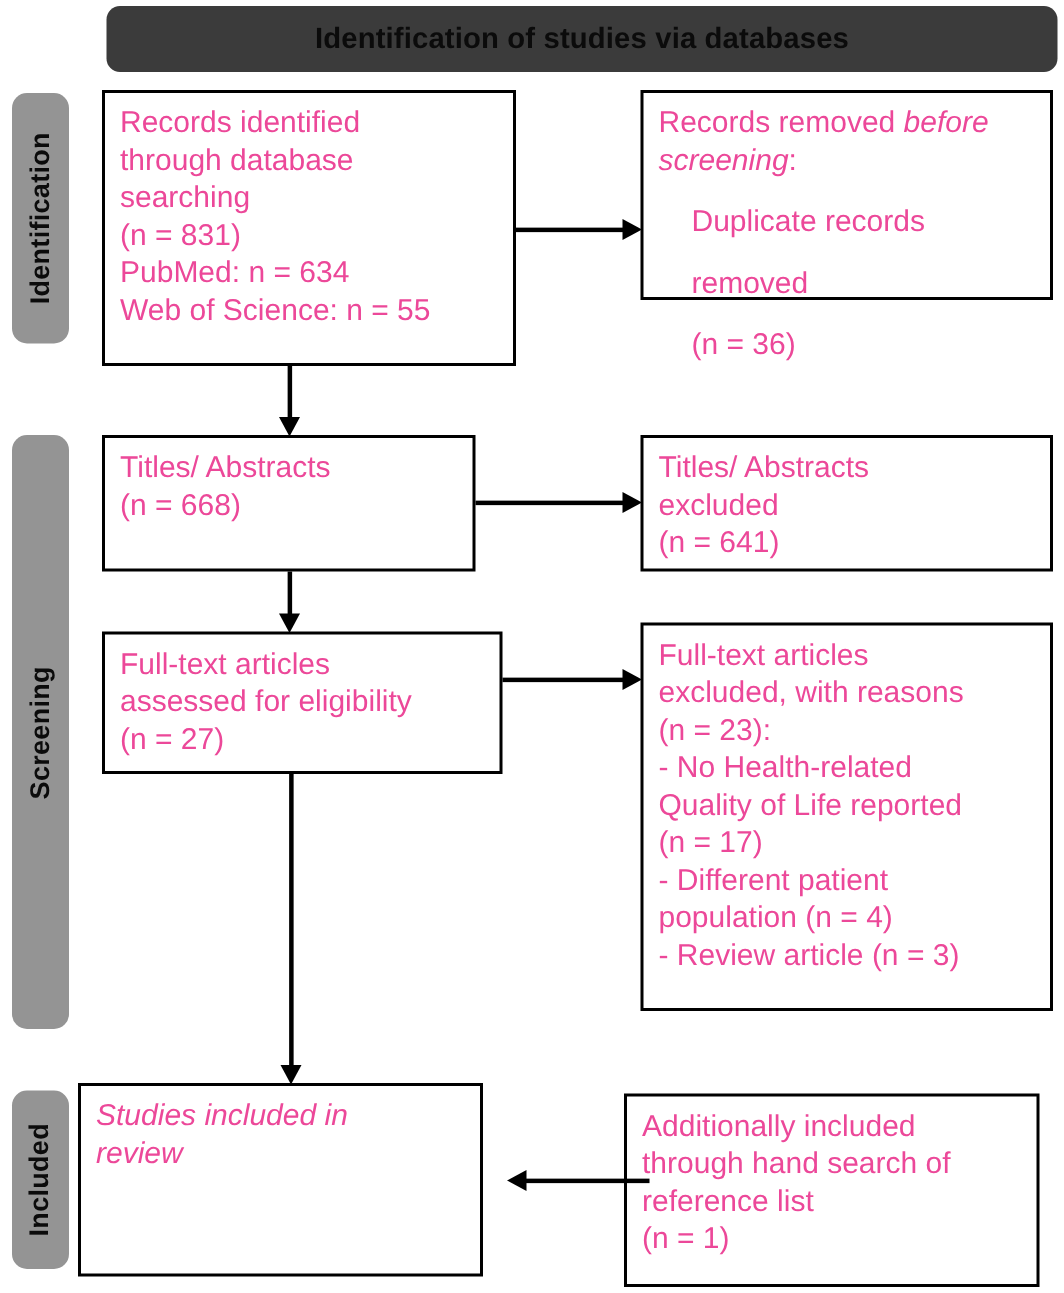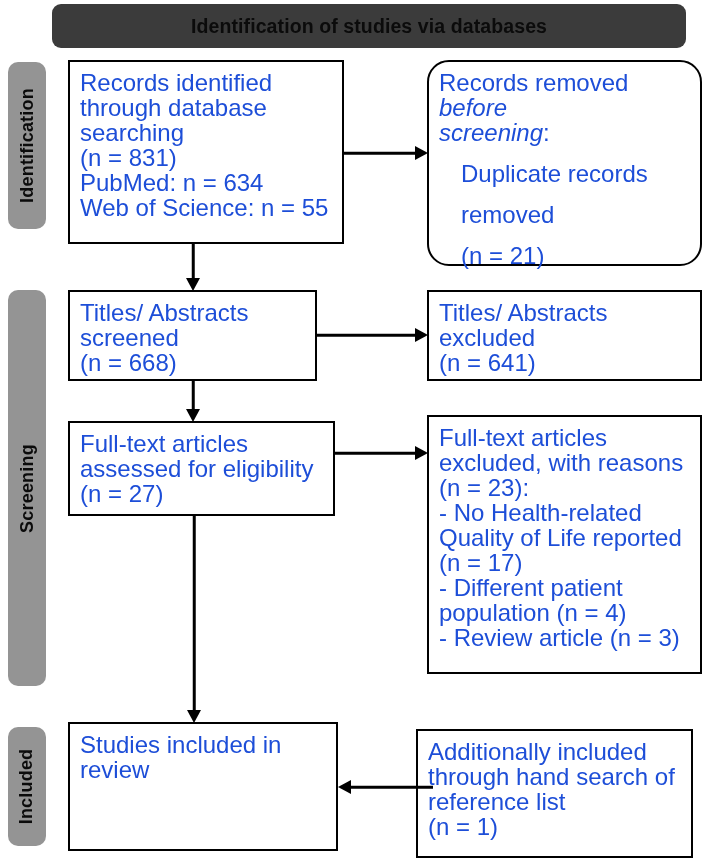--- a/index.html
+++ b/index.html
@@ -15,21 +15,21 @@
     position: relative;
     width: 709px;
     height: 862px;
     background: #ffffff;
     overflow: hidden;
   }
 
   
   .banner {
     position: absolute;
-    left: 52px;
+    left: 71px;
     top: 4px;
     width: 634px;
     height: 44px;
     background: #3b3b3b;
     border-radius: 9px;
     display: flex;
     align-items: center;
     justify-content: center;
   }
   .banner-text {
@@ -65,38 +65,38 @@
 
   
   .flow-box {
     position: absolute;
     background: #ffffff;
     border: 2.5px solid #000000;
     box-sizing: border-box;
     padding: 8px 10px 6px 10px;
   }
   .flow-box .line {
-    color: #1d4ed8;
-    font-size: 24px;
+    color: #ec4899;
+    font-size: 20px;
     line-height: 25px;
     white-space: pre-wrap;
   }
   .flow-box .line.indent { padding-left: 22px; margin-top: 16px; }
 
   
   #box-records-identified { left: 68px;  top: 60px;  width: 276px; height: 184px; }
-  #box-records-removed    { left: 427px; top: 60px;  width: 275px; height: 206px; border-radius: 22px; }
+  #box-records-removed    { left: 427px; top: 60px;  width: 275px; height: 140px; }
   
   #box-titles-screened    { left: 68px;  top: 290px; width: 249px; height: 91px; }
   #box-titles-excluded    { left: 427px; top: 290px; width: 275px; height: 91px; }
   
   #box-fulltext-assessed  { left: 68px;  top: 421px; width: 267px; height: 95px; }
   #box-fulltext-excluded  { left: 427px; top: 415px; width: 275px; height: 259px; }
   
-  #box-studies-included   { left: 68px;  top: 722px; width: 270px; height: 129px; }
+  #box-studies-included   { left: 52px;  top: 722px; width: 270px; height: 129px; font-style: italic; }
   #box-additional-included{ left: 416px; top: 729px; width: 277px; height: 129px; }
 
   
   .arrow-h, .arrow-v { position: absolute; }
   .arrow-h .shaft {
     position: absolute; left: 0; top: 50%;
     height: 2.5px; background: #000; transform: translateY(-50%);
   }
   .arrow-h .head {
     position: absolute; top: 50%; transform: translateY(-50%);
@@ -157,26 +157,25 @@
     <div class="line">(n = 831)</div>
     <div class="line">PubMed: n = 634</div>
     <div class="line">Web of Science: n = 55</div>
   </div>
 
   <div class="flow-box" id="box-records-removed">
     <div class="line"><span>Records removed </span><span class="italic" style="font-style:italic">before</span></div>
     <div class="line"><span style="font-style:italic">screening</span><span>:</span></div>
     <div class="line indent">Duplicate records</div>
     <div class="line indent">removed</div>
-    <div class="line indent">(n = 21)</div>
+    <div class="line indent">(n = 36)</div>
   </div>
 
   <div class="flow-box" id="box-titles-screened">
     <div class="line">Titles/ Abstracts</div>
-    <div class="line">screened</div>
     <div class="line">(n = 668)</div>
   </div>
 
   <div class="flow-box" id="box-titles-excluded">
     <div class="line">Titles/ Abstracts</div>
     <div class="line">excluded</div>
     <div class="line">(n = 641)</div>
   </div>
 
   <div class="flow-box" id="box-fulltext-assessed">

